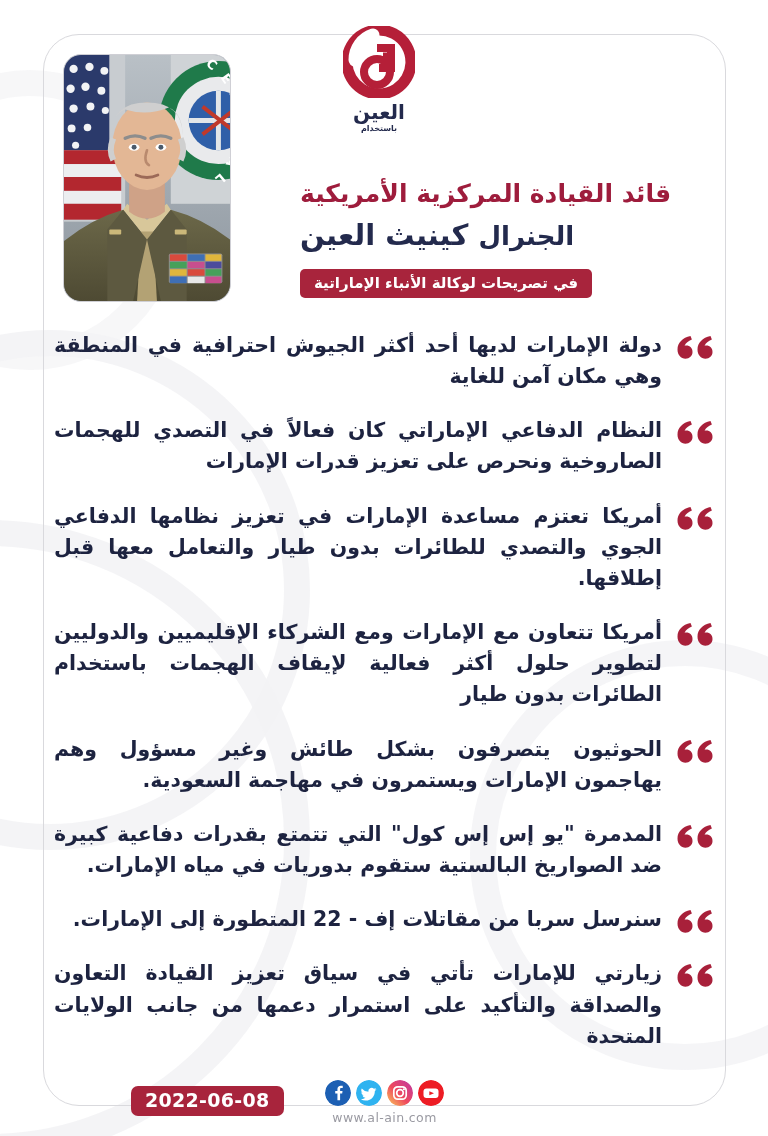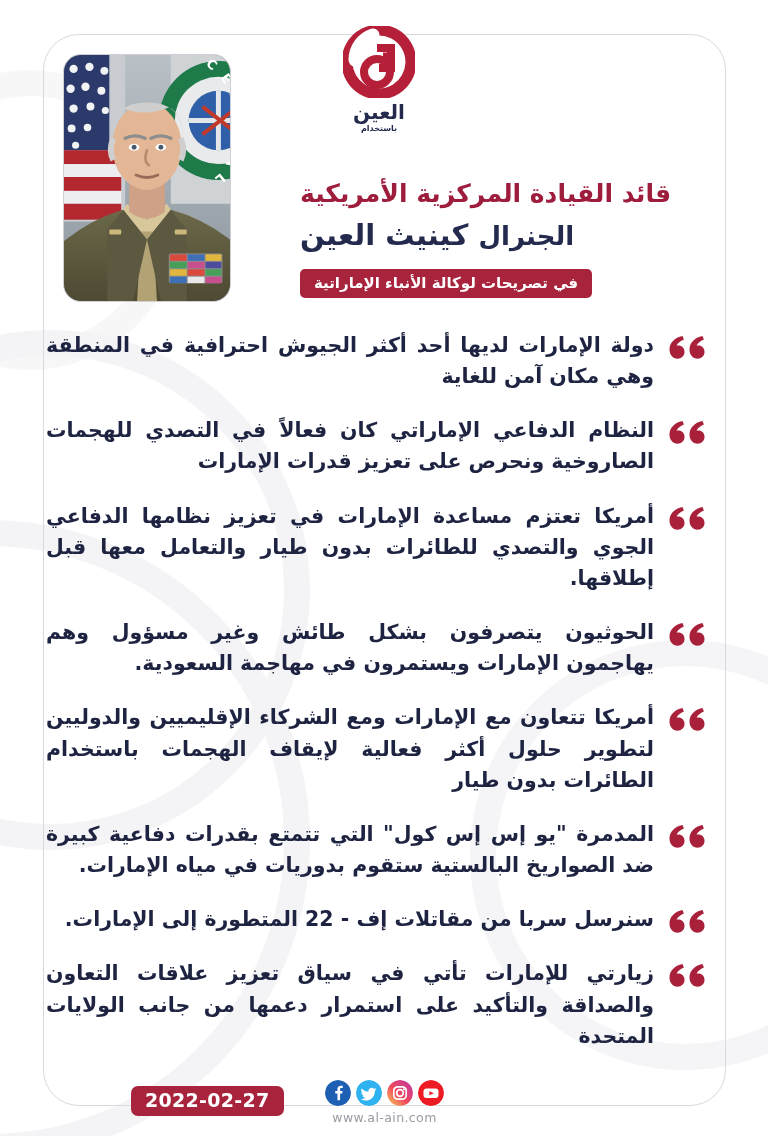--- a/index.html
+++ b/index.html
@@ -128,21 +128,21 @@
     font-weight: 700;
     padding: 6px 14px 7px;
     border-radius: 5px;
     line-height: 1.1;
     white-space: nowrap;
   }
 
   
   .quotes {
     position: absolute;
-    left: 46px;
+    left: 54px;
     top: 330px;
     width: 660px;
   }
   .q-item {
     position: relative;
     display: flex;
     flex-direction: row;
     align-items: flex-start;
     margin-bottom: 23px;
     padding-right: 52px;
@@ -384,62 +384,62 @@
         </span>
         <p class="q-text">أمريكا تعتزم مساعدة الإمارات في تعزيز نظامها الدفاعي الجوي والتصدي للطائرات بدون طيار والتعامل معها قبل إطلاقها.</p>
       </div>
       <div class="q-item">
         <span class="q-mark">
           <svg viewBox="0 0 38 28" aria-hidden="true">
             <path d="M14.5 2 C6.5 3.5 1.5 9 1.5 15.5 c0 5.4 3.4 9.2 8 9.2 4 0 7-2.8 7-6.7 0-3.7-2.6-6.4-6.2-6.4-.6 0-1.2.1-1.7.2 1.1-2.6 3.6-4.8 7.3-6.2z" fill="currentColor"></path>
             <path d="M34.5 2 C26.5 3.5 21.5 9 21.5 15.5 c0 5.4 3.4 9.2 8 9.2 4 0 7-2.8 7-6.7 0-3.7-2.6-6.4-6.2-6.4-.6 0-1.2.1-1.7.2 1.1-2.6 3.6-4.8 7.3-6.2z" fill="currentColor"></path>
           </svg>
         </span>
+        <p class="q-text">أمريكا تتعاون مع الإمارات ومع الشركاء الإقليميين والدوليين لتطوير حلول أكثر فعالية لإيقاف الهجمات باستخدام الطائرات بدون طيار</p>
+      </div>
+      <div class="q-item">
+        <span class="q-mark">
+          <svg viewBox="0 0 38 28" aria-hidden="true">
+            <path d="M14.5 2 C6.5 3.5 1.5 9 1.5 15.5 c0 5.4 3.4 9.2 8 9.2 4 0 7-2.8 7-6.7 0-3.7-2.6-6.4-6.2-6.4-.6 0-1.2.1-1.7.2 1.1-2.6 3.6-4.8 7.3-6.2z" fill="currentColor"></path>
+            <path d="M34.5 2 C26.5 3.5 21.5 9 21.5 15.5 c0 5.4 3.4 9.2 8 9.2 4 0 7-2.8 7-6.7 0-3.7-2.6-6.4-6.2-6.4-.6 0-1.2.1-1.7.2 1.1-2.6 3.6-4.8 7.3-6.2z" fill="currentColor"></path>
+          </svg>
+        </span>
         <p class="q-text">الحوثيون يتصرفون بشكل طائش وغير مسؤول وهم يهاجمون الإمارات ويستمرون في مهاجمة السعودية.</p>
       </div>
       <div class="q-item">
         <span class="q-mark">
           <svg viewBox="0 0 38 28" aria-hidden="true">
             <path d="M14.5 2 C6.5 3.5 1.5 9 1.5 15.5 c0 5.4 3.4 9.2 8 9.2 4 0 7-2.8 7-6.7 0-3.7-2.6-6.4-6.2-6.4-.6 0-1.2.1-1.7.2 1.1-2.6 3.6-4.8 7.3-6.2z" fill="currentColor"></path>
             <path d="M34.5 2 C26.5 3.5 21.5 9 21.5 15.5 c0 5.4 3.4 9.2 8 9.2 4 0 7-2.8 7-6.7 0-3.7-2.6-6.4-6.2-6.4-.6 0-1.2.1-1.7.2 1.1-2.6 3.6-4.8 7.3-6.2z" fill="currentColor"></path>
           </svg>
         </span>
-        <p class="q-text">أمريكا تتعاون مع الإمارات ومع الشركاء الإقليميين والدوليين لتطوير حلول أكثر فعالية لإيقاف الهجمات باستخدام الطائرات بدون طيار</p>
-      </div>
-      <div class="q-item">
-        <span class="q-mark">
-          <svg viewBox="0 0 38 28" aria-hidden="true">
-            <path d="M14.5 2 C6.5 3.5 1.5 9 1.5 15.5 c0 5.4 3.4 9.2 8 9.2 4 0 7-2.8 7-6.7 0-3.7-2.6-6.4-6.2-6.4-.6 0-1.2.1-1.7.2 1.1-2.6 3.6-4.8 7.3-6.2z" fill="currentColor"></path>
-            <path d="M34.5 2 C26.5 3.5 21.5 9 21.5 15.5 c0 5.4 3.4 9.2 8 9.2 4 0 7-2.8 7-6.7 0-3.7-2.6-6.4-6.2-6.4-.6 0-1.2.1-1.7.2 1.1-2.6 3.6-4.8 7.3-6.2z" fill="currentColor"></path>
-          </svg>
-        </span>
         <p class="q-text">المدمرة "يو إس إس كول" التي تتمتع بقدرات دفاعية كبيرة ضد الصواريخ البالستية ستقوم بدوريات في مياه الإمارات.</p>
       </div>
       <div class="q-item">
         <span class="q-mark">
           <svg viewBox="0 0 38 28" aria-hidden="true">
             <path d="M14.5 2 C6.5 3.5 1.5 9 1.5 15.5 c0 5.4 3.4 9.2 8 9.2 4 0 7-2.8 7-6.7 0-3.7-2.6-6.4-6.2-6.4-.6 0-1.2.1-1.7.2 1.1-2.6 3.6-4.8 7.3-6.2z" fill="currentColor"></path>
             <path d="M34.5 2 C26.5 3.5 21.5 9 21.5 15.5 c0 5.4 3.4 9.2 8 9.2 4 0 7-2.8 7-6.7 0-3.7-2.6-6.4-6.2-6.4-.6 0-1.2.1-1.7.2 1.1-2.6 3.6-4.8 7.3-6.2z" fill="currentColor"></path>
           </svg>
         </span>
         <p class="q-text short">سنرسل سربا من مقاتلات إف - 22 المتطورة إلى الإمارات.</p>
       </div>
       <div class="q-item">
         <span class="q-mark">
           <svg viewBox="0 0 38 28" aria-hidden="true">
             <path d="M14.5 2 C6.5 3.5 1.5 9 1.5 15.5 c0 5.4 3.4 9.2 8 9.2 4 0 7-2.8 7-6.7 0-3.7-2.6-6.4-6.2-6.4-.6 0-1.2.1-1.7.2 1.1-2.6 3.6-4.8 7.3-6.2z" fill="currentColor"></path>
             <path d="M34.5 2 C26.5 3.5 21.5 9 21.5 15.5 c0 5.4 3.4 9.2 8 9.2 4 0 7-2.8 7-6.7 0-3.7-2.6-6.4-6.2-6.4-.6 0-1.2.1-1.7.2 1.1-2.6 3.6-4.8 7.3-6.2z" fill="currentColor"></path>
           </svg>
         </span>
-        <p class="q-text">زيارتي للإمارات تأتي في سياق تعزيز علاقات التعاون والصداقة والتأكيد على استمرار دعمها من جانب الولايات المتحدة</p>
+        <p class="q-text">زيارتي للإمارات تأتي في سياق تعزيز القيادة التعاون والصداقة والتأكيد على استمرار دعمها من جانب الولايات المتحدة</p>
       </div>
     </div>
 
   <div class="footer">
-    <div class="date-badge">2022-02-27</div>
+    <div class="date-badge">2022-06-08</div>
 
     <div class="social-block">
       <div class="social-row">
 
         <svg class="s-ico" viewBox="0 0 26 26">
           <circle cx="13" cy="13" r="13" fill="#ed1c24"></circle>
           <rect x="5.5" y="8.5" width="15" height="9.4" rx="3" fill="#ffffff"></rect>
           <polygon points="11.3,11.2 16,13.2 11.3,15.2" fill="#ed1c24"></polygon>
         </svg>
 

